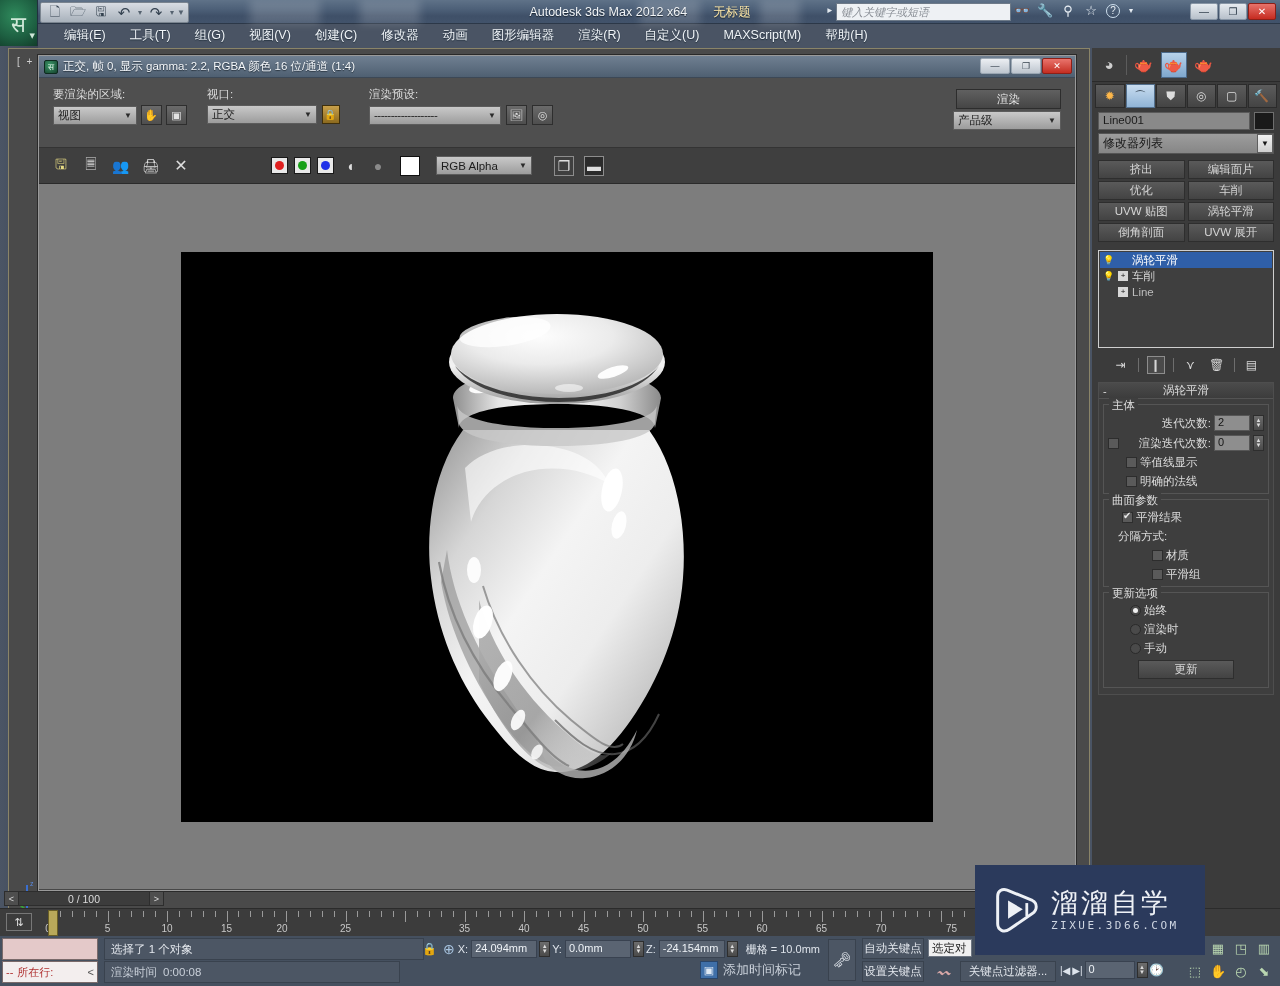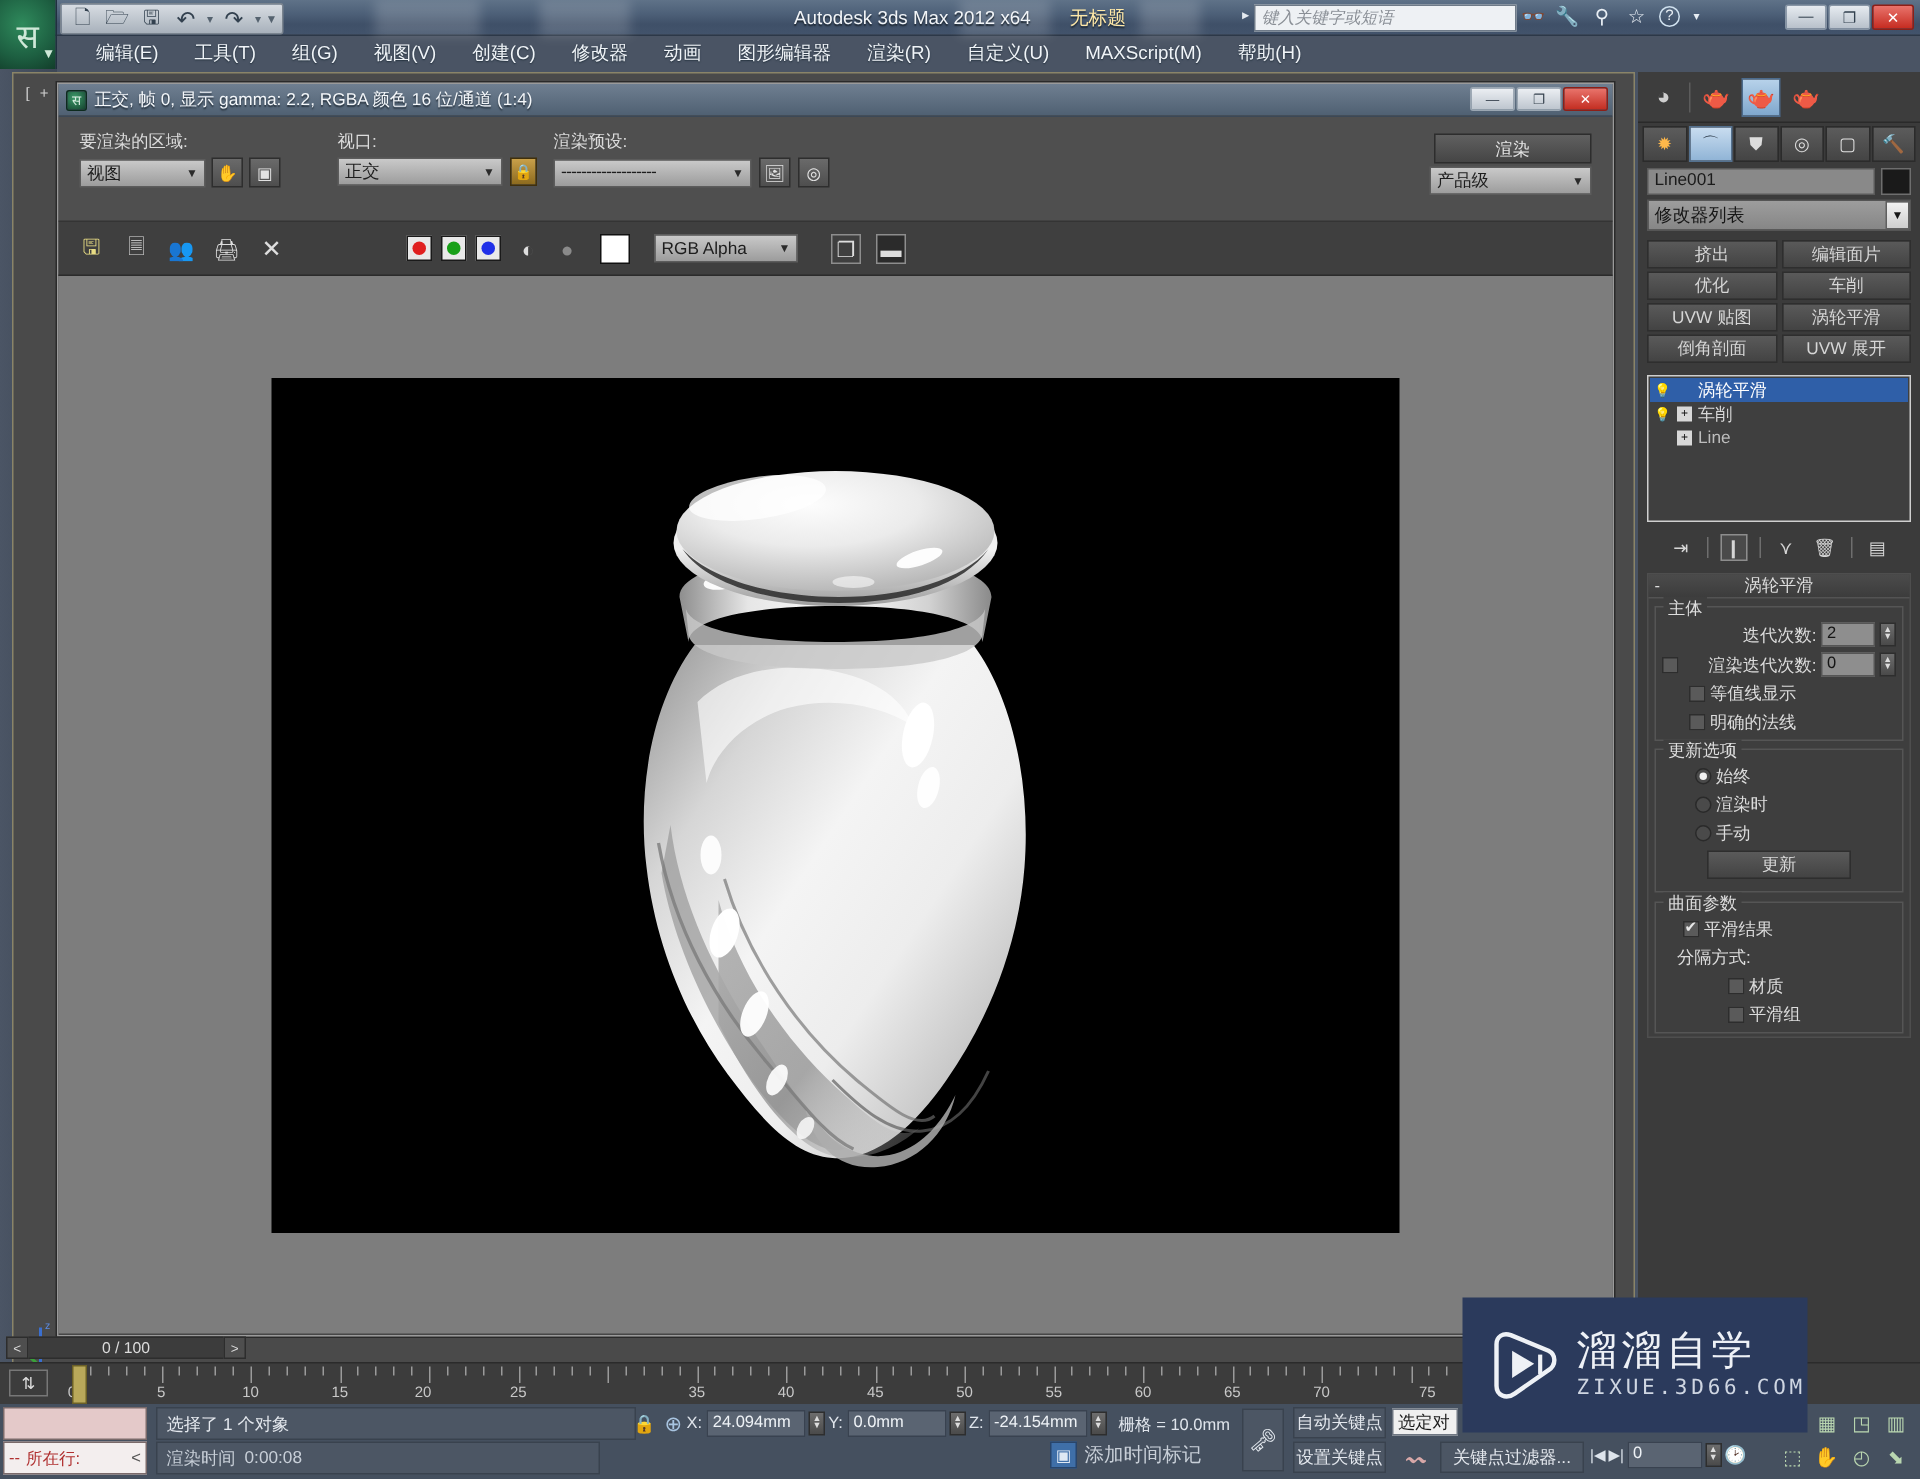--- a/index.html
+++ b/index.html
@@ -244,21 +244,21 @@
   .playgrp { position:absolute; left:1060px; top:25px; display:flex; gap:2px; align-items:center;}
 
   
   .watermark {
     position:absolute; left:975px; top:865px; width:230px; height:90px;
     background:#2b3a5c; display:flex; align-items:center; gap:10px; padding-left:14px;
   }
   .wm-logo { width:52px;height:52px; flex:none; }
   .wm-txt { display:flex; flex-direction:column; gap:3px;}
   .wm-cn { font-size:27px; color:#eef1f6; letter-spacing:3px; font-family:"DejaVu Sans",sans-serif; line-height:1;}
-  .wm-en { font-size:14px; color:#cfd6e2; letter-spacing:2.5px; font-family:"DejaVu Sans Mono",monospace;}
+  .wm-en { font-size:11px; color:#cfd6e2; letter-spacing:2.5px; font-family:"DejaVu Sans Mono",monospace;}
 </style>
 </head>
 <body>
 
 <div id="app">
 
   <div class="titlebar">
     <div class="tb-blur" style="left:250px;width:70px;"></div>
     <div class="tb-blur" style="left:360px;width:60px;"></div>
     <div class="tb-blur" style="left:640px;width:60px;"></div>
@@ -346,21 +346,21 @@
         <div style="display:flex; gap:4px; align-items:center;">
           <div class="dd" style="width:84px;">
             <span>视图</span>
               <span class="arr">▼</span>
           </div>
           <div class="sqbtn">✋</div>
           <div class="sqbtn">▣</div>
         </div>
       </div>
 
-      <div class="fgroup" style="left:186px; top:9px; width:140px;">
+      <div class="fgroup" style="left:168px; top:9px; width:140px;">
         <span class="ctl-label">视口:</span>
         <div style="display:flex; gap:5px; align-items:center;">
           <div class="dd" style="width:110px;">
             <span>正交</span>
               <span class="arr">▼</span>
           </div>
           <div style="width:18px;height:19px;background:linear-gradient(180deg,#c8a04a,#8c6a1e);border:1px solid #40300c;display:flex;align-items:center;justify-content:center;font-size:10px;color:#2c2206;">🔒</div>
         </div>
       </div>
 
@@ -594,54 +594,54 @@
         <div class="prow" style="padding-left:18px">
           <span class="cbx"></span>
           <span>等值线显示</span>
         </div>
         <div class="prow" style="padding-left:18px; margin-bottom:0">
           <span class="cbx"></span>
           <span>明确的法线</span>
         </div>
       </div>
 
+      <div class="fset">
+        <span class="fleg">曲面参数</span>
+        <div class="prow" style="padding-left:14px">
+          <span class="cbx on"></span>
+          <span>平滑结果</span>
+        </div>
+        <div class="prow" style="padding-left:10px">
+          <span>分隔方式:</span>
+        </div>
+        <div class="prow" style="padding-left:44px">
+          <span class="cbx"></span>
+          <span>材质</span>
+        </div>
+        <div class="prow" style="padding-left:44px; margin-bottom:0">
+          <span class="cbx"></span>
+          <span>平滑组</span>
+        </div>
+      </div>
+
       <div class="fset" style="margin-bottom:6px">
         <span class="fleg">更新选项</span>
         <div class="prow" style="padding-left:22px">
           <span class="rbx on"></span>
           <span>始终</span>
         </div>
         <div class="prow" style="padding-left:22px">
           <span class="rbx"></span>
           <span>渲染时</span>
         </div>
         <div class="prow" style="padding-left:22px">
           <span class="rbx"></span>
           <span>手动</span>
         </div>
         <div class="updbtn">更新</div>
-      </div>
-
-      <div class="fset">
-        <span class="fleg">曲面参数</span>
-        <div class="prow" style="padding-left:14px">
-          <span class="cbx on"></span>
-          <span>平滑结果</span>
-        </div>
-        <div class="prow" style="padding-left:10px">
-          <span>分隔方式:</span>
-        </div>
-        <div class="prow" style="padding-left:44px">
-          <span class="cbx"></span>
-          <span>材质</span>
-        </div>
-        <div class="prow" style="padding-left:44px; margin-bottom:0">
-          <span class="cbx"></span>
-          <span>平滑组</span>
-        </div>
       </div>
     </div>
   </div>
 
   <div class="framebar">
     <div class="fb-inner">
       <div class="fb-arrow">&lt;</div>
       <div class="fb-mid">0 / 100</div>
       <div class="fb-arrow">&gt;</div>
     </div>

